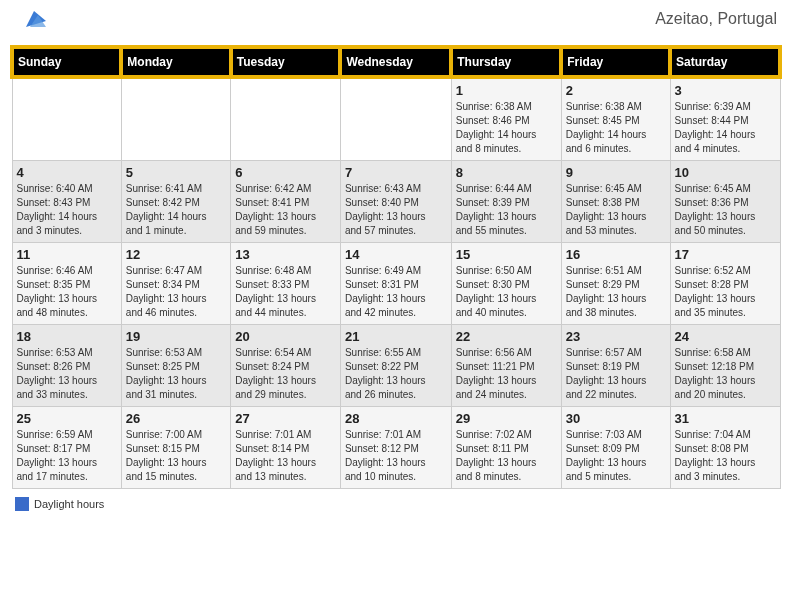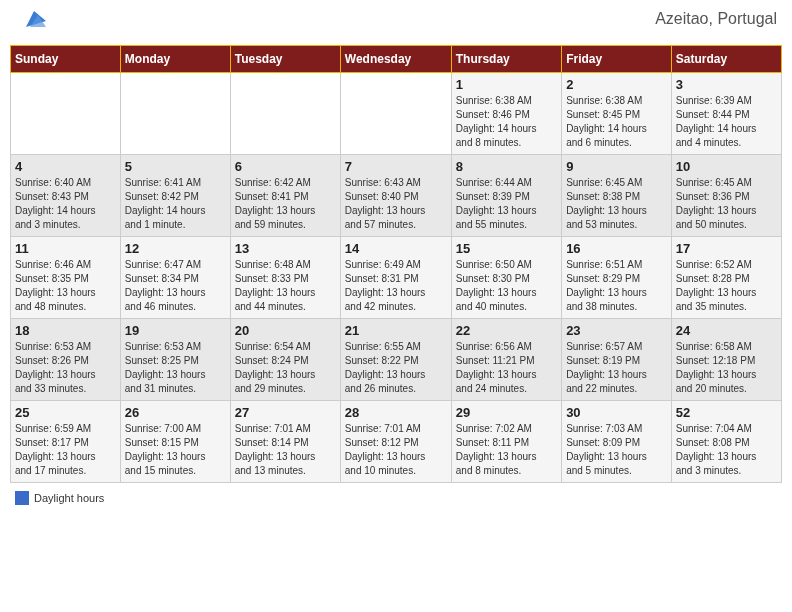--- a/index.html
+++ b/index.html
@@ -41,27 +41,27 @@
     .location {
       font-size: 16px;
       color: #555;
     }
     .calendar-table {
       width: 100%;
       border-collapse: collapse;
       font-size: 11px;
     }
     .calendar-table thead tr th {
-      background: #7f1d1d;
+      background: #000000;
       color: #fff;
       padding: 6px 4px;
       text-align: left;
       font-size: 12px;
       font-weight: bold;
-      border: 1px solid #eab308;
+      border: 4px solid #eab308;
     }
     .calendar-table tbody tr td {
       vertical-align: top;
       border: 1px solid #ccc;
       padding: 4px 4px;
       width: 113px;
       min-height: 80px;
       background: #fff;
     }
     .calendar-table tbody tr:nth-child(odd) td {
@@ -350,21 +350,21 @@
 and 8 minutes.</div>
         </td>
         <td>
           <span class="day-num">30</span>
           <div class="day-info" style="white-space: pre-line;">Sunrise: 7:03 AM
 Sunset: 8:09 PM
 Daylight: 13 hours
 and 5 minutes.</div>
         </td>
         <td>
-          <span class="day-num">52</span>
+          <span class="day-num">31</span>
           <div class="day-info" style="white-space: pre-line;">Sunrise: 7:04 AM
 Sunset: 8:08 PM
 Daylight: 13 hours
 and 3 minutes.</div>
         </td>
       </tr>
     </tbody>
 </table>
 
 <div class="footer">

